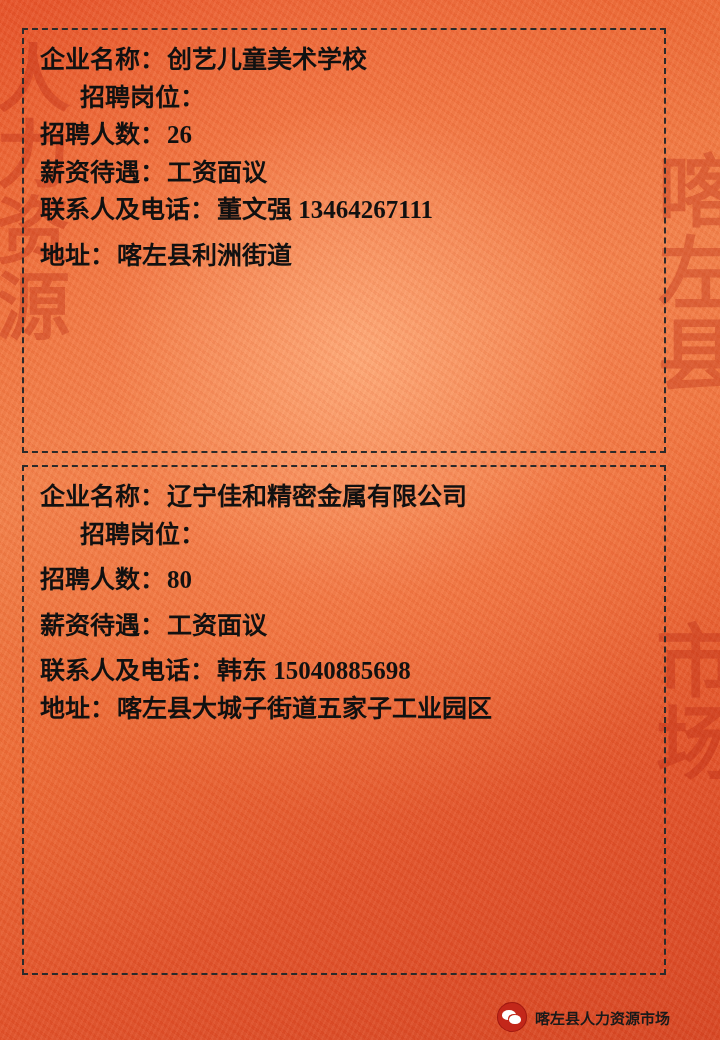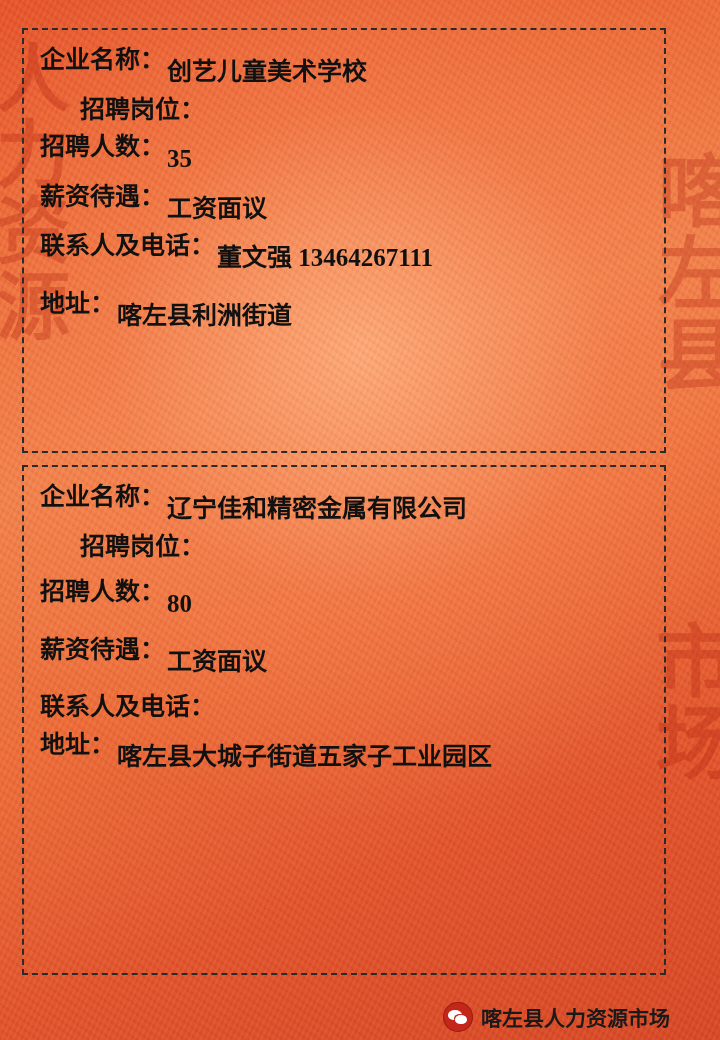--- a/index.html
+++ b/index.html
@@ -88,21 +88,20 @@
     font-weight: bold;
     line-height: 1.42;
     white-space: nowrap;
   }
   .value {
     color: #111;
     font-size: 25px;
     font-weight: bold;
     line-height: 1.42;
     padding-left: 2px;
-    margin-top: 12px;
   }
   .value.jobs {
     line-height: 1.45;
   }
   .row.jobs .label {
     padding-top: 0;
     margin-left: 40px;
   }
   .row.gap-top { margin-top: 10px; }
 
@@ -140,21 +139,21 @@
     left: 12px;
     top: 13px;
     width: 12px;
     height: 9px;
     border-radius: 50% 50% 45% 45%;
     background: #fff;
     box-shadow: -1px -1px 0 0 #c3271a;
   }
   .footer-text {
     font-family: Liberation Sans, sans-serif;
-    font-size: 21px;
+    font-size: 15px;
     color: #1a1a1a;
     font-weight: bold;
     white-space: nowrap;
   }
 </style>
 </head>
 <body>
 
 <div class="bg-base"></div>
 <div class="bg-texture"></div>
@@ -167,21 +166,21 @@
   <div class="card first">
     <div class="row">
       <div class="label">企业名称：</div>
       <div class="value">创艺儿童美术学校</div>
     </div>
     <div class="row jobs">
       <div class="label">招聘岗位：</div>
     </div>
     <div class="row">
       <div class="label">招聘人数：</div>
-      <div class="value">35</div>
+      <div class="value">26</div>
     </div>
     <div class="row">
       <div class="label">薪资待遇：</div>
       <div class="value">工资面议</div>
     </div>
     <div class="row">
       <div class="label">联系人及电话：</div>
       <div class="value">董文强  13464267111</div>
     </div>
     <div class="row gap-top">
@@ -201,20 +200,21 @@
     <div class="row gap-top">
       <div class="label">招聘人数：</div>
       <div class="value">80</div>
     </div>
     <div class="row gap-top">
       <div class="label">薪资待遇：</div>
       <div class="value">工资面议</div>
     </div>
     <div class="row gap-top">
       <div class="label">联系人及电话：</div>
+      <div class="value">韩东  15040885698</div>
     </div>
     <div class="row">
       <div class="label">地址：</div>
       <div class="value">喀左县大城子街道五家子工业园区</div>
     </div>
   </div>
 
   <div class="footer">
     <div class="wechat-badge"></div>
     <div class="footer-text">喀左县人力资源市场</div>

